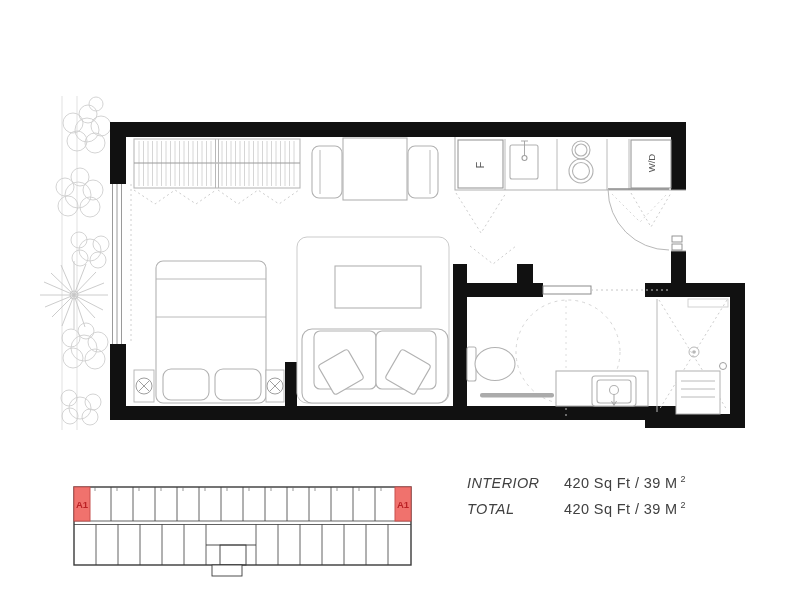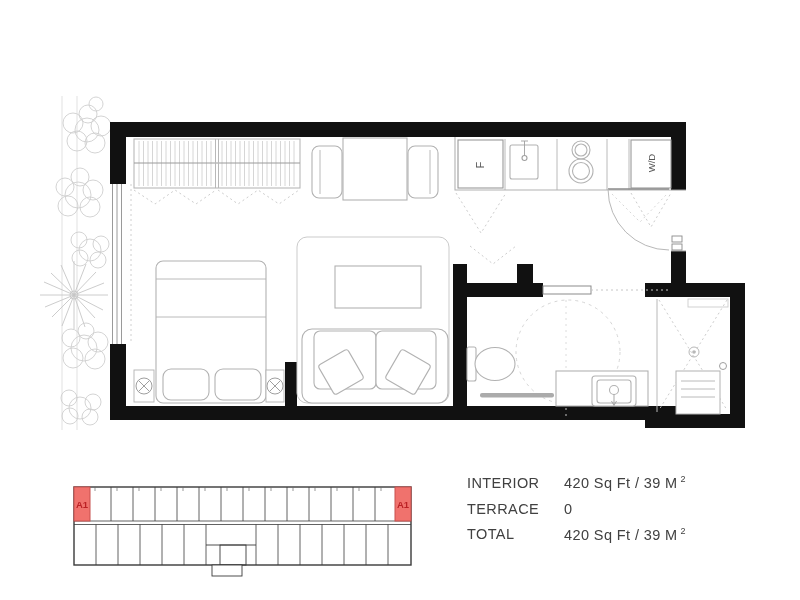--- a/index.html
+++ b/index.html
@@ -2,21 +2,21 @@
 <html><head>
 <meta charset="utf-8">
 <style>
   html,body{margin:0;padding:0;background:#ffffff;}
   body{width:800px;height:600px;position:relative;font-family:"Liberation Sans",sans-serif;}
   #canvas{position:absolute;left:0;top:0;}
   svg text{font-family:"Liberation Sans",sans-serif;}
   .stats{position:absolute;left:467px;top:474px;width:320px;color:#414141;
          font-size:14.5px;letter-spacing:.4px;}
   .srow{display:flex;align-items:baseline;margin-bottom:9px;}
-  .slabel{width:97px;}
+  .slabel{width:97px;font-style:italic;}
   .sval sup{font-size:9px;margin-left:3px;}
 </style>
 </head>
 <body>
 
 <div id="canvas">
 <svg width="800" height="600" viewBox="0 0 800 600">
 
   <g stroke="#cfcfcf" fill="none" stroke-width="0.9">
     <path d="M62,96V430M77,96V430" stroke="#dedede"></path>
@@ -220,20 +220,16 @@
   </g>
 </svg>
 </div>
 
 <div class="stats">
   <div class="srow">
     <span class="slabel">INTERIOR</span>
     <span class="sval"><span>420 Sq Ft / 39 M</span><sup>2</sup></span>
   </div>
   <div class="srow">
-    <span class="slabel">TERRACE</span>
-    <span class="sval"><span>0</span><sup></sup></span>
-  </div>
-  <div class="srow">
     <span class="slabel">TOTAL</span>
     <span class="sval"><span>420 Sq Ft / 39 M</span><sup>2</sup></span>
   </div>
 </div>
 
 </body></html>

